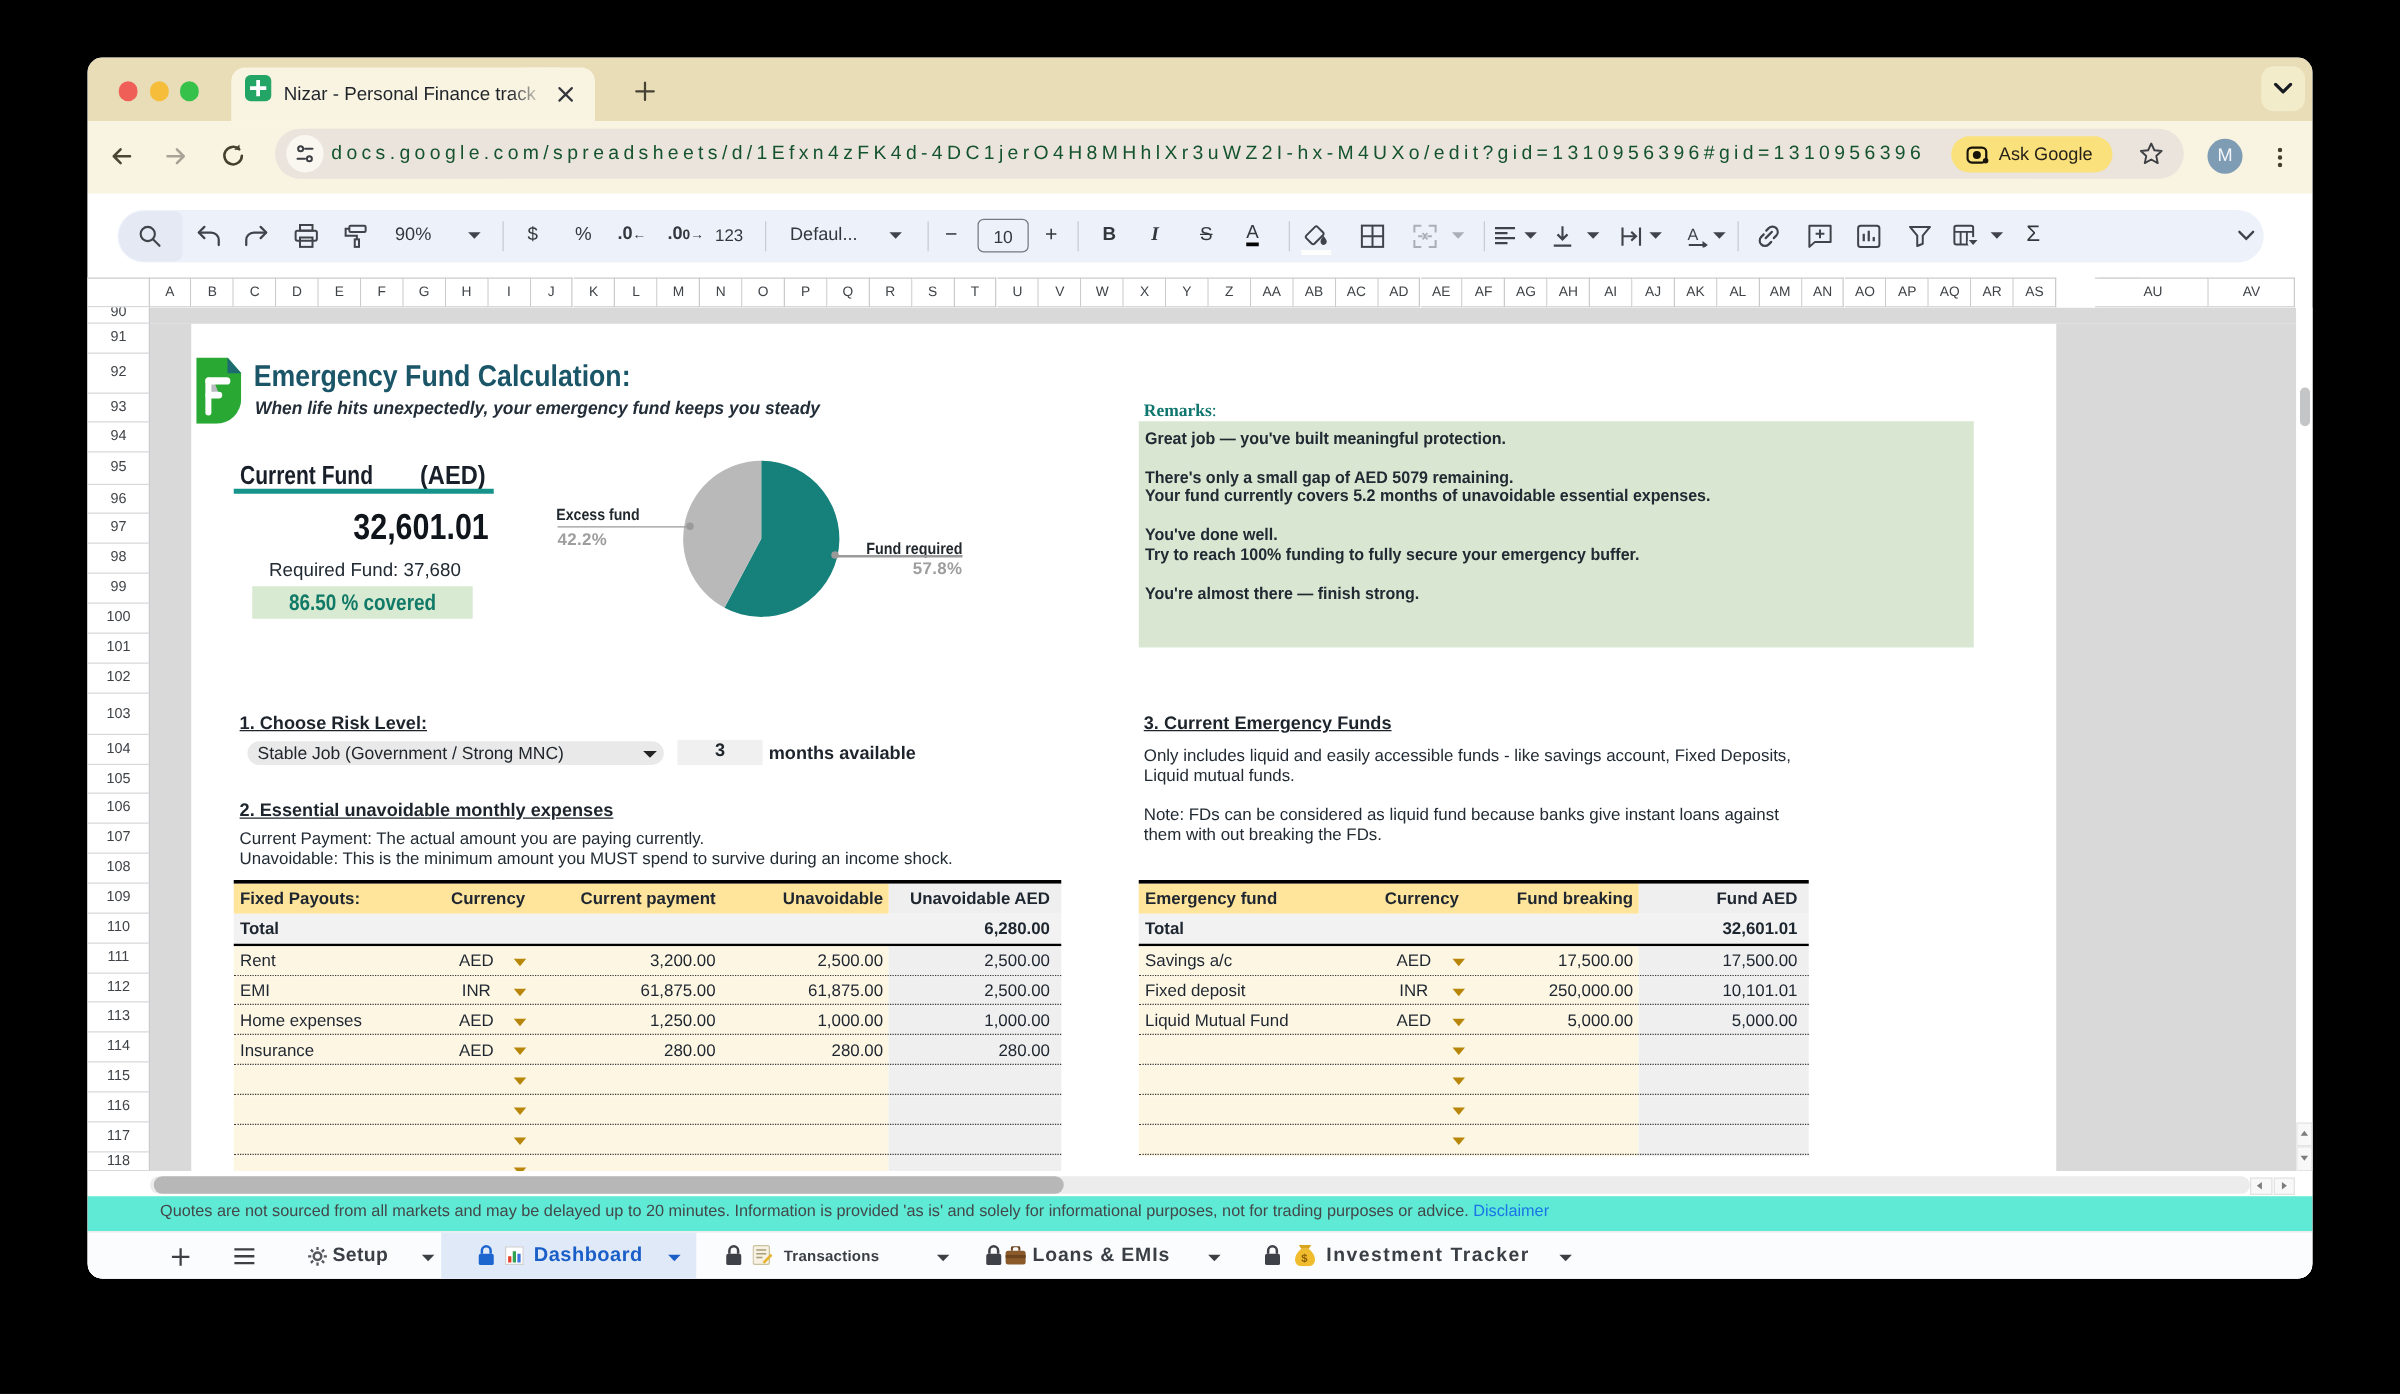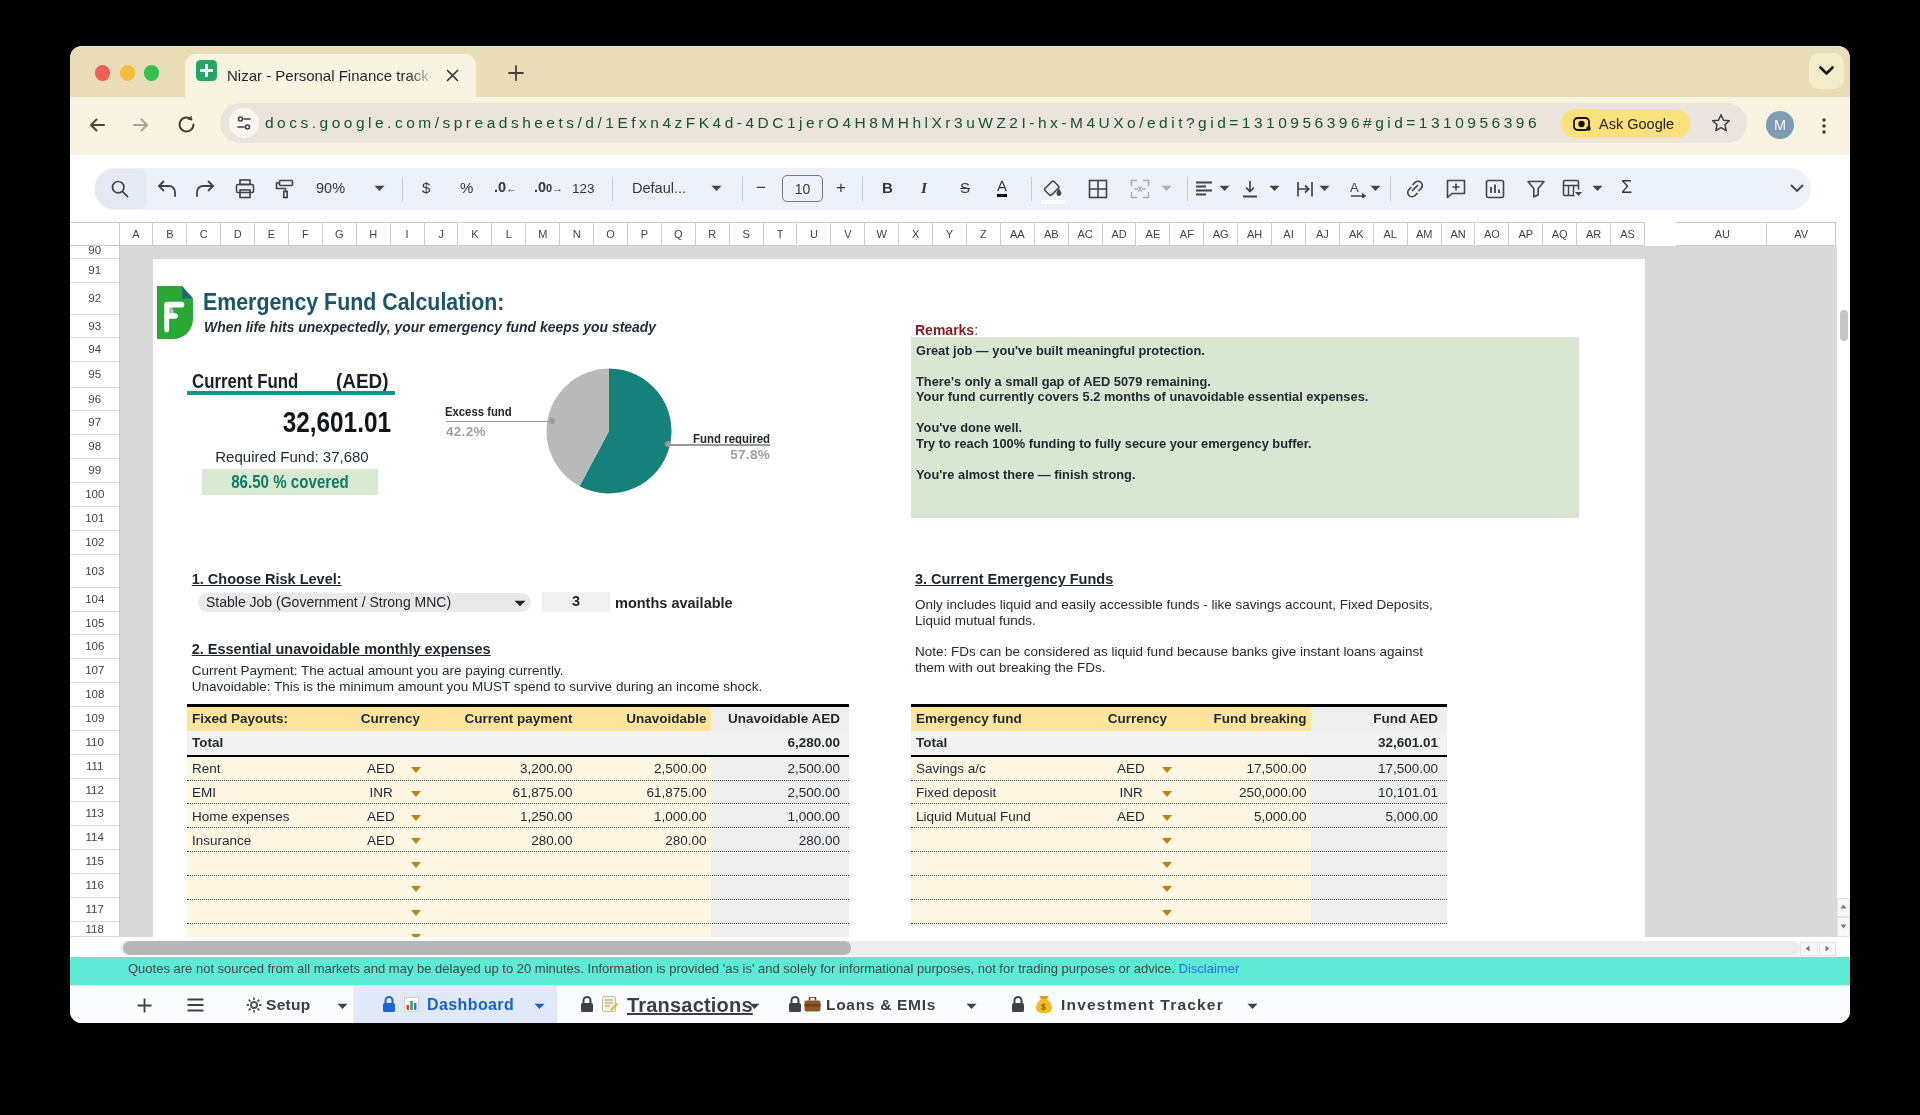--- a/index.html
+++ b/index.html
@@ -325,21 +325,21 @@
       </svg>
       <div class="abs" style="left:375.0px;top:158.2px;font-size:13px;font-weight:bold;color:#22292e;transform:scaleX(0.87);transform-origin:0 0;white-space:nowrap;">Excess fund</div>
       <div class="abs" style="left:376.0px;top:174.7px;width:106px;height:1.5px;background:#9a9a9a;"></div>
       <circle-dot class="abs" style="left:479.0px;top:171.7px;width:6px;height:6px;border-radius:50%;background:#9a9a9a;display:block;"></circle-dot>
       <div class="abs" style="left:376.0px;top:177.7px;font-size:13.5px;font-weight:bold;color:#9e9e9e;letter-spacing:0.3px;">42.2%</div>
       <div class="abs" style="left:570.0px;top:184.7px;width:130px;font-size:13px;font-weight:bold;color:#22292e;text-align:right;transform:scaleX(0.88);transform-origin:100% 0;">Fund required</div>
       <div class="abs" style="left:598.0px;top:198.2px;width:102px;height:1.5px;background:#9a9a9a;"></div>
       <circle-dot class="abs" style="left:595.0px;top:195.2px;width:6px;height:6px;border-radius:50%;background:#9a9a9a;display:block;"></circle-dot>
       <div class="abs" style="left:570.0px;top:201.2px;width:130px;font-size:13.5px;font-weight:bold;color:#9e9e9e;text-align:right;letter-spacing:0.3px;">57.8%</div>
 
-      <div class="abs" style="left:845px;top:75.7px;font-size:14px;font-weight:bold;color:#7f1d1d;">Remarks<span style="font-weight:normal">:</span></div>
+      <div class="abs" style="left:845px;top:75.7px;font-size:14px;font-weight:bold;color:#0f766e;font-family:Liberation Serif, serif;">Remarks<span style="font-weight:normal">:</span></div>
       <div class="abs" style="left:841px;top:90.7px;width:668px;height:181px;background:#d9e7d2;"></div>
       <div class="abs" style="left:845.5px;top:96.7px;font-size:13.5px;font-weight:bold;color:#202a33;line-height:15.5px;transform:scaleX(0.95);transform-origin:0 0;white-space:nowrap;">
         Great job — you've built meaningful protection.<br><br>
         There's only a small gap of AED 5079 remaining.<br>
         Your fund currently covers 5.2 months of unavoidable essential expenses.<br><br>
         You've done well.<br>
         Try to reach 100% funding to fully secure your emergency buffer.<br><br>
         You're almost there — finish strong.
       </div>
 
@@ -567,21 +567,21 @@
         </svg>
       <svg class="abs" style="left:510px;top:10px" width="14" height="17" viewBox="0 0 14 17">
           <rect x="1" y="7" width="12" height="9" rx="1.5" fill="#3e4248"></rect>
           <path d="M3.5 7 V4.5 a3.5 3.5 0 0 1 7 0 V7" stroke="#3e4248" stroke-width="2" fill="none"></path>
         </svg>
       <svg class="abs" style="left:532px;top:10px" width="16" height="16" viewBox="0 0 16 16">
           <rect x="0.5" y="0.5" width="13" height="15" rx="1.5" fill="#f6f1e2" stroke="#c9c29f"></rect>
           <path d="M3 4 H11 M3 7 H11 M3 10 H8" stroke="#a89e78" stroke-width="1.2"></path>
           <path d="M8 13.5 L14.5 7 L16 8.5 L9.5 15 Z" fill="#e8b331"></path>
         </svg>
-      <div class="sheettab" style="left:557px;font-weight:bold;color:#3a3f45;font-size:20px;letter-spacing:0.2px;text-decoration:underline;">Transactions</div>
+      <div class="sheettab" style="left:557px;font-weight:bold;color:#3a3f45;font-size:12px;letter-spacing:0.2px;">Transactions</div>
       <svg class="abs" style="left:679px;top:17px" width="11" height="7" viewBox="0 0 11 7">
           <path d="M0.5 0.8 L5.5 6 L10.5 0.8 Z" fill="#3c4043"></path>
         </svg>
       <svg class="abs" style="left:718px;top:10px" width="14" height="17" viewBox="0 0 14 17">
           <rect x="1" y="7" width="12" height="9" rx="1.5" fill="#3e4248"></rect>
           <path d="M3.5 7 V4.5 a3.5 3.5 0 0 1 7 0 V7" stroke="#3e4248" stroke-width="2" fill="none"></path>
         </svg>
       <svg class="abs" style="left:734px;top:11px" width="17" height="15" viewBox="0 0 17 15">
           <rect x="0.5" y="3.5" width="16" height="11" rx="2" fill="#8a5a2b"></rect>
           <path d="M5.5 3.5 V2 a2 2 0 0 1 2 -2 h2 a2 2 0 0 1 2 2 v1.5" stroke="#6b431d" stroke-width="1.6" fill="none"></path>

